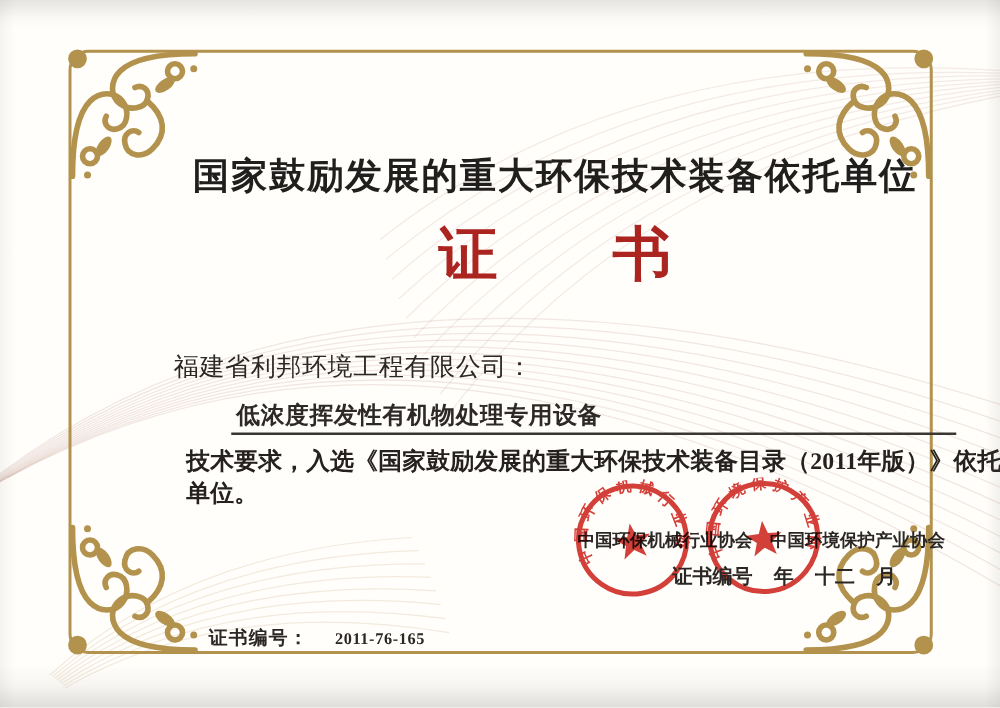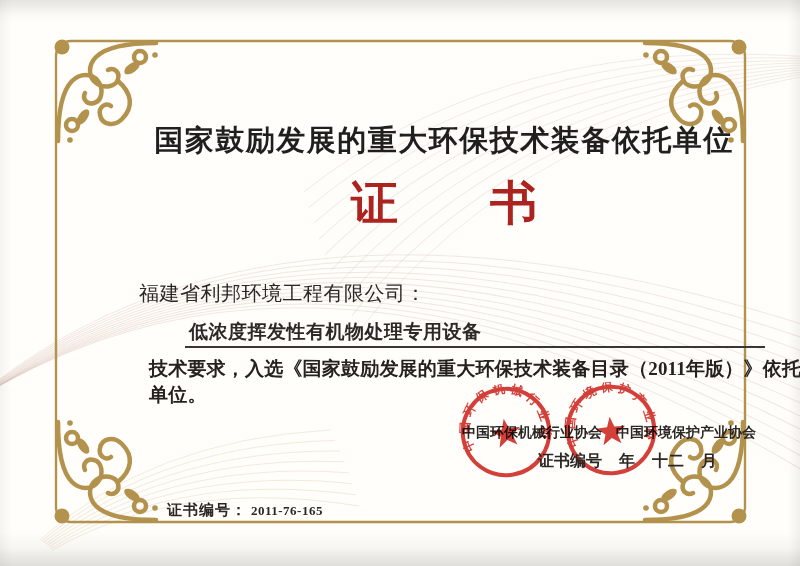--- a/index.html
+++ b/index.html
@@ -56,21 +56,21 @@
   }
   .dateline{
     left:494px;top:451px;display:flex;gap:17px;
     font-size:16px;font-weight:bold;color:#2b2724;
   }
   .certno{
     left:123px;top:465px;display:flex;align-items:baseline;
     color:#2b2724;
   }
   .certno .lab{font-size:15px;font-weight:bold;letter-spacing:1px;margin-top:36px;}
-  .certno .num{font-size:13px;font-weight:bold;margin-left:4px;letter-spacing:.5px;}
+  .certno .num{font-size:13px;font-weight:bold;margin-left:21px;letter-spacing:.5px;}
 
   .stamp{position:absolute;width:96px;height:96px;mix-blend-mode:multiply;opacity:.93;}
   .stamp.s1{left:458px;top:384px;transform:rotate(-10deg);}
   .stamp.s2{left:563px;top:382px;transform:rotate(-6deg);}
 </style>
 </head>
 <body>
 
 <div id="page">
 

